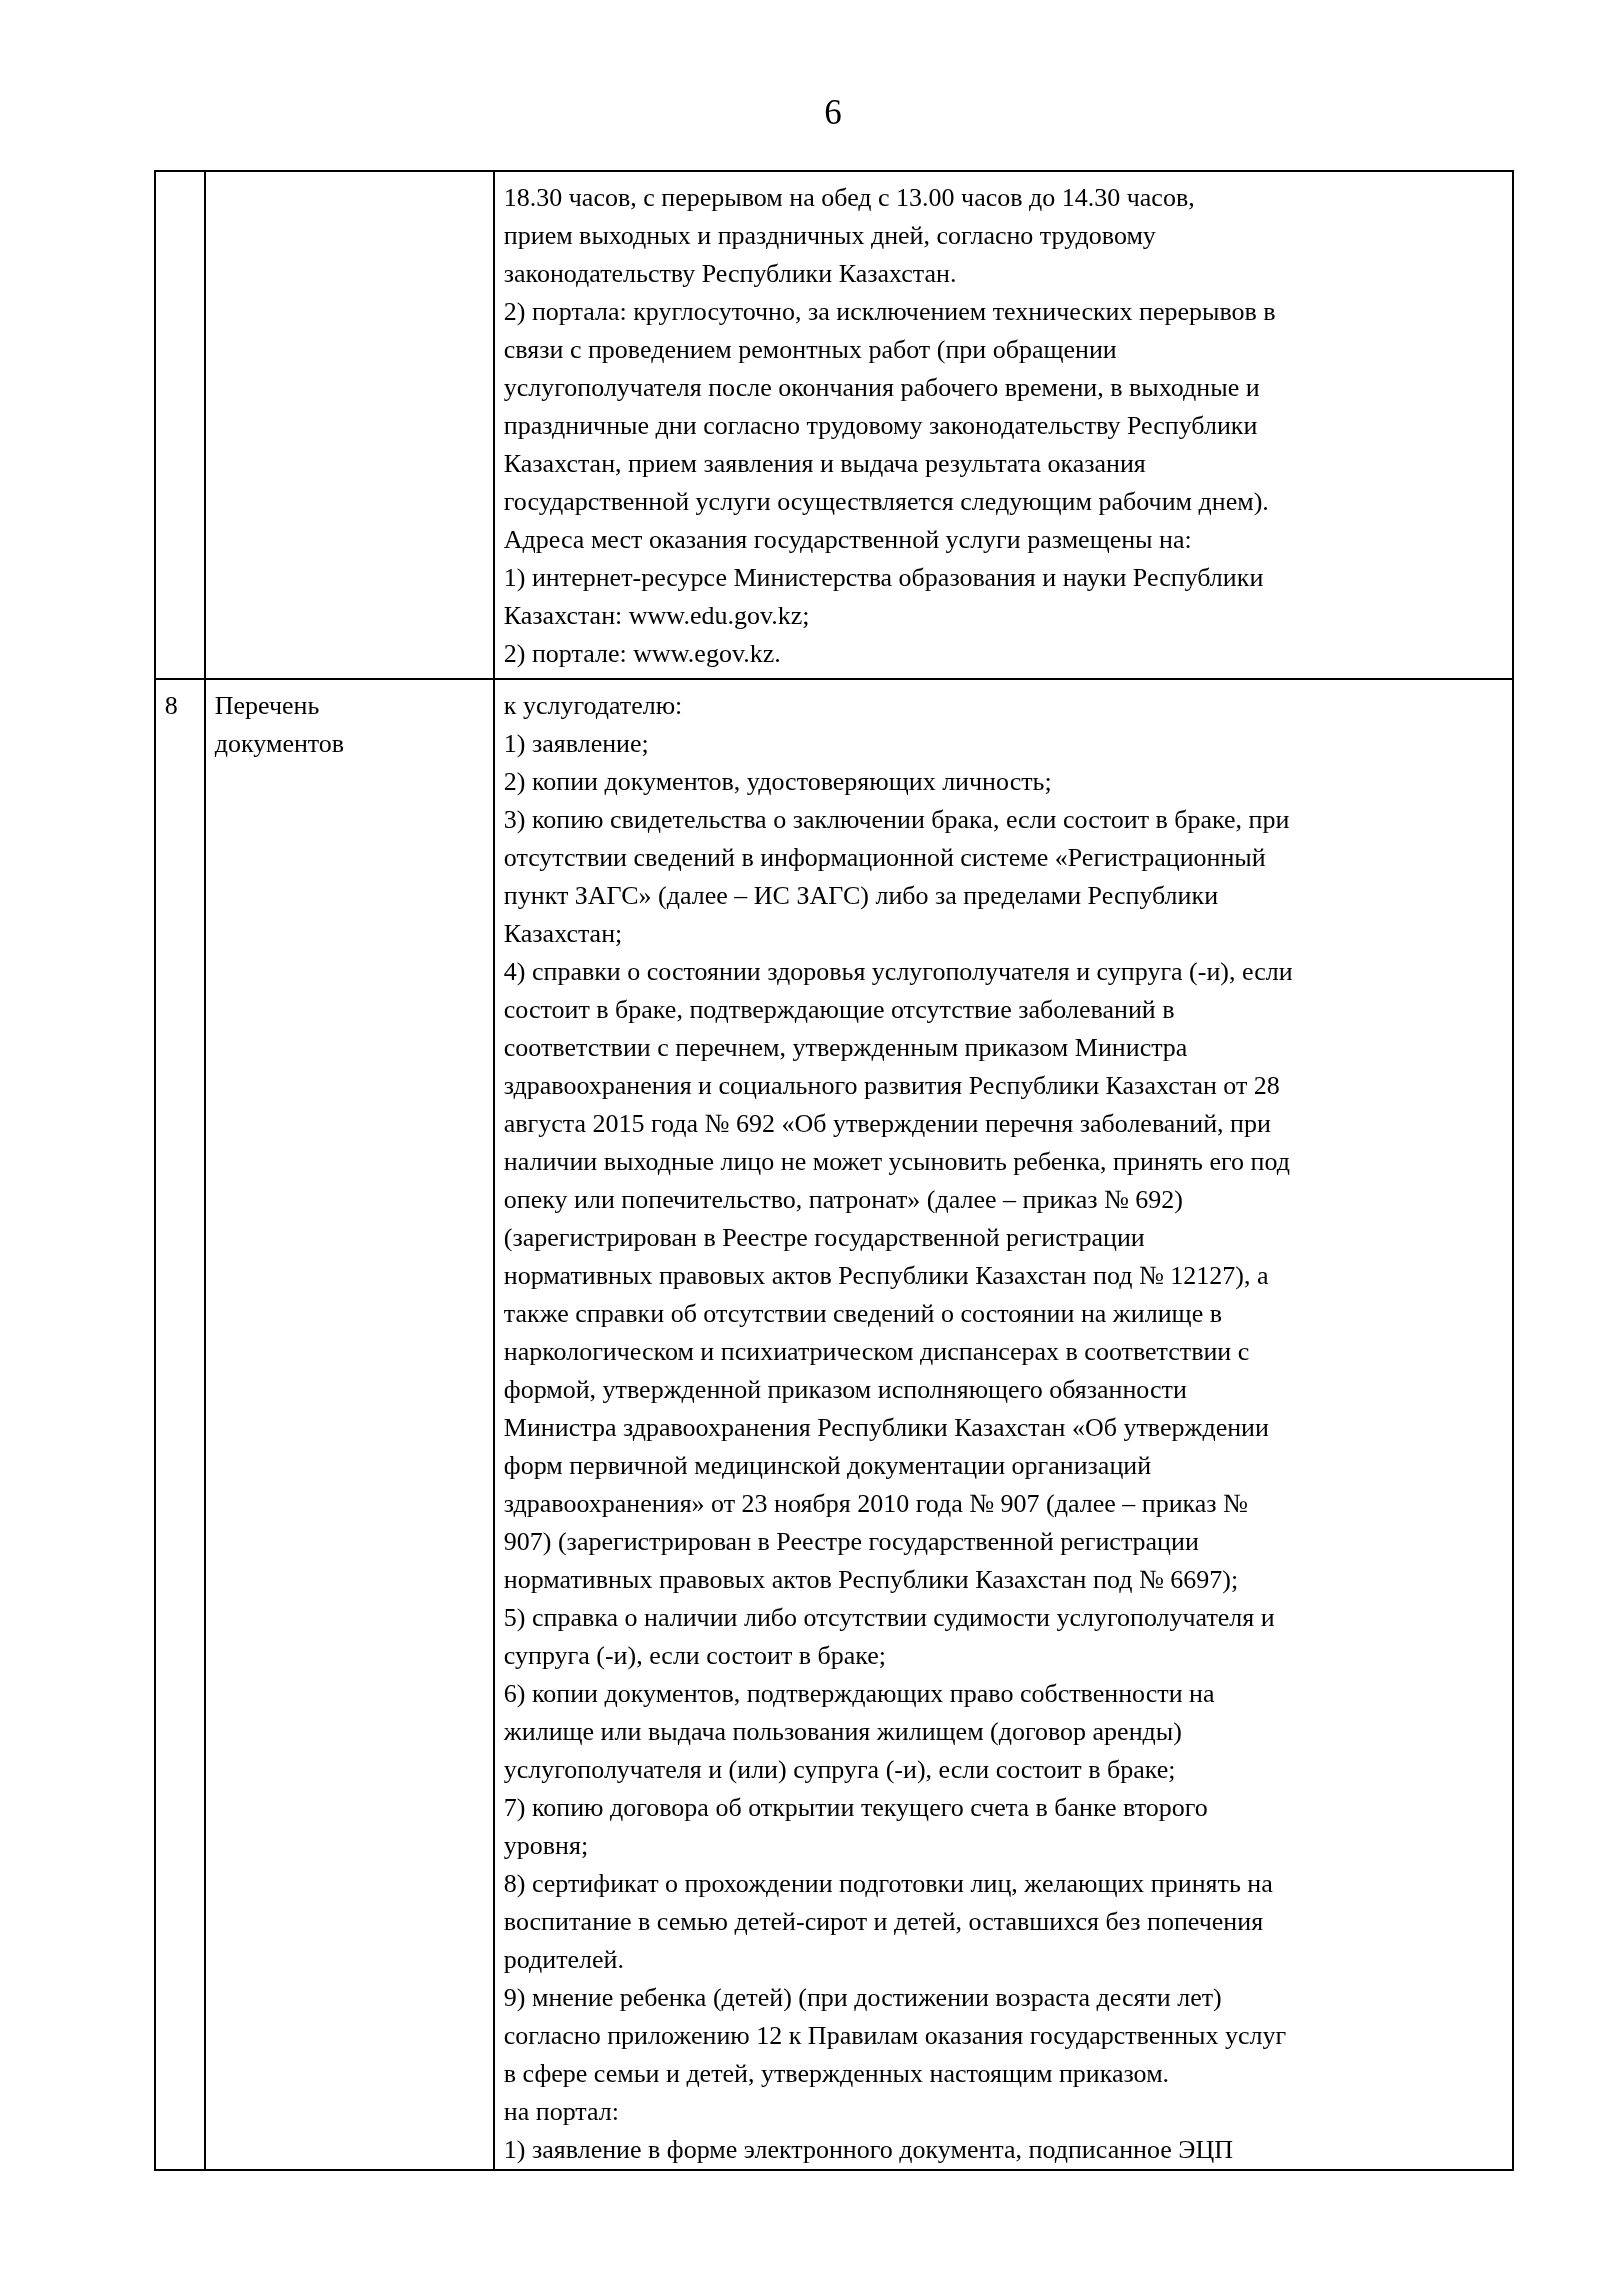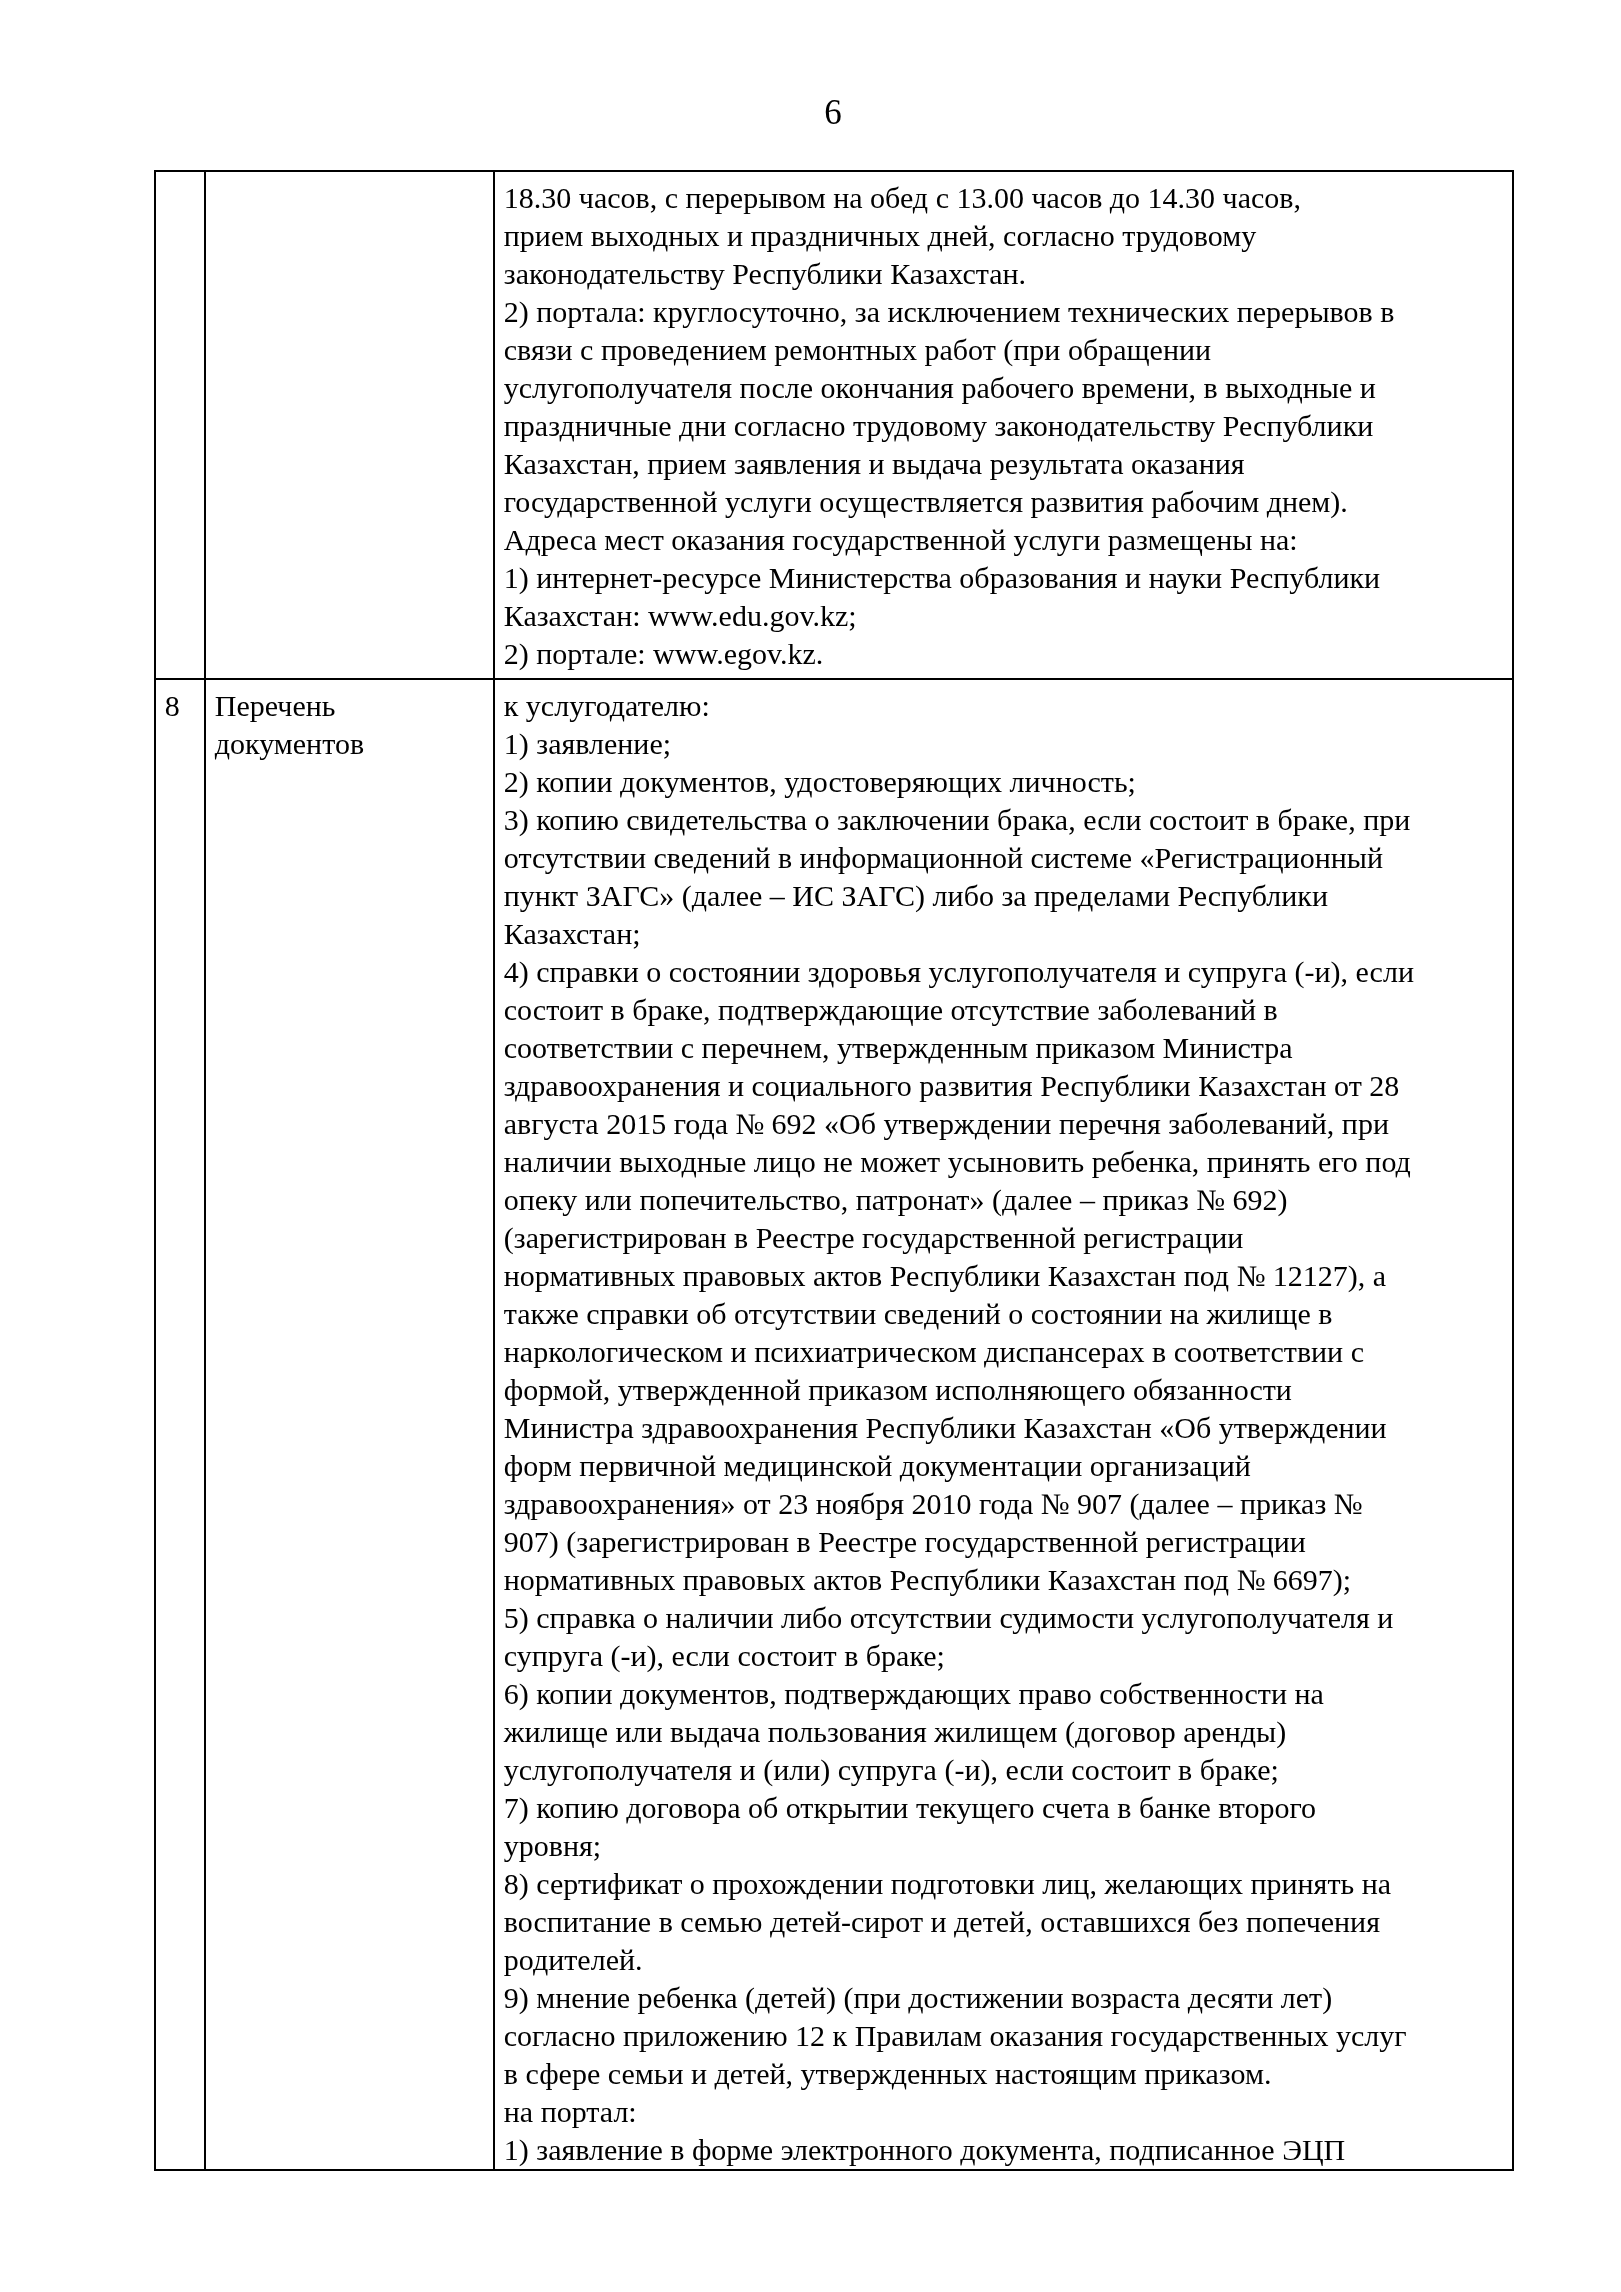--- a/index.html
+++ b/index.html
@@ -34,21 +34,21 @@
     vertical-align: top;
     padding: 6.9px 5.9px 0 8.8px;
     overflow: hidden;
   }
   .num-cell   { padding-left: 7.8px;  }
   .label-cell { padding-left: 11.8px; border-radius: 28px; }
   .content-cell { padding-left: 7.8px; padding-right: 5.9px; }
   .row-cont td { height: 499px; }
   .row-main td { height: 1474px; }
   .text-line, .num-cell {
-    font-size: 30px;
+    font-size: 26px;
     line-height: 38px;
     white-space: nowrap;
   }
 </style>
 </head>
 <body>
 
 <div class="page">
 
   <div class="page-number">6</div>
@@ -65,21 +65,21 @@
         <td class="label-cell"></td>
         <td class="content-cell">
             <div class="text-line">18.30 часов, с перерывом на обед с 13.00 часов до 14.30 часов,</div>
             <div class="text-line">прием выходных и праздничных дней, согласно трудовому</div>
             <div class="text-line">законодательству Республики Казахстан.</div>
             <div class="text-line">2) портала: круглосуточно, за исключением технических перерывов в</div>
             <div class="text-line">связи с проведением ремонтных работ (при обращении</div>
             <div class="text-line">услугополучателя после окончания рабочего времени, в выходные и</div>
             <div class="text-line">праздничные дни согласно трудовому законодательству Республики</div>
             <div class="text-line">Казахстан, прием заявления и выдача результата оказания</div>
-            <div class="text-line">государственной услуги осуществляется развития рабочим днем).</div>
+            <div class="text-line">государственной услуги осуществляется следующим рабочим днем).</div>
             <div class="text-line">Адреса мест оказания государственной услуги размещены на:</div>
             <div class="text-line">1) интернет-ресурсе Министерства образования и науки Республики</div>
             <div class="text-line">Казахстан: www.edu.gov.kz;</div>
             <div class="text-line">2) портале: www.egov.kz.</div>
           </td>
       </tr>
       <tr class="row-main">
         <td class="num-cell">8</td>
         <td class="label-cell">
             <div class="text-line">Перечень</div>

